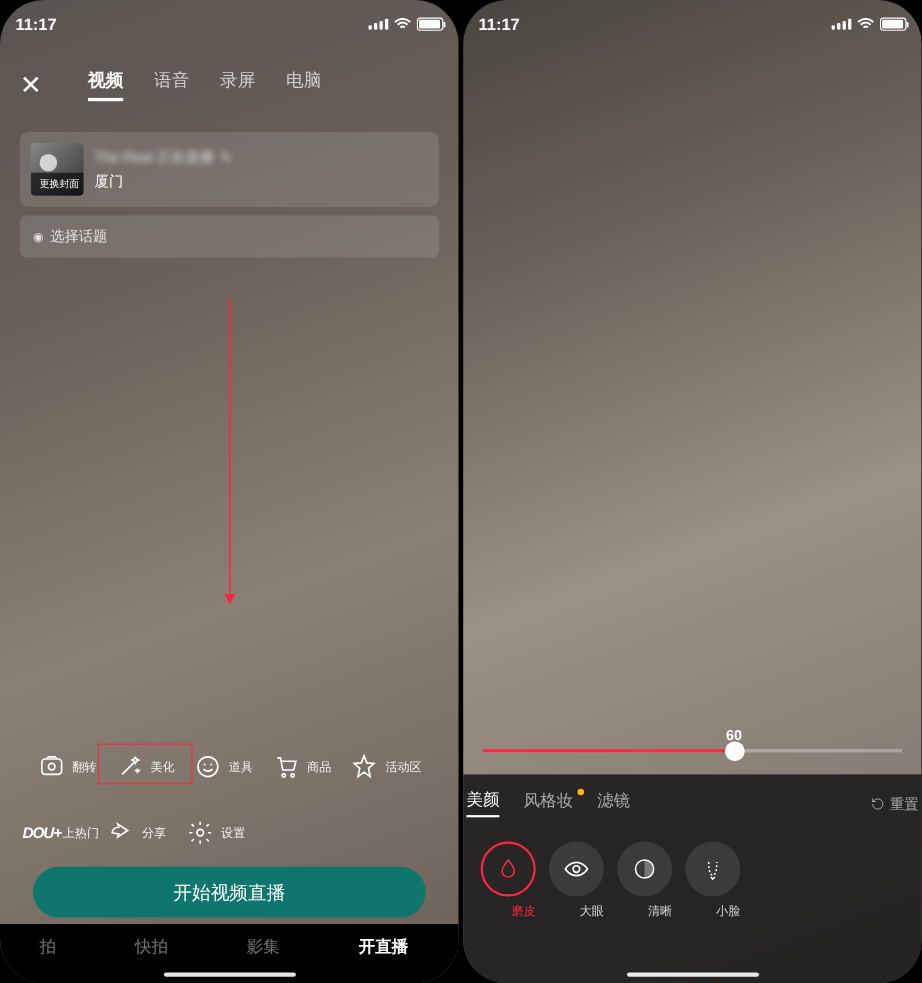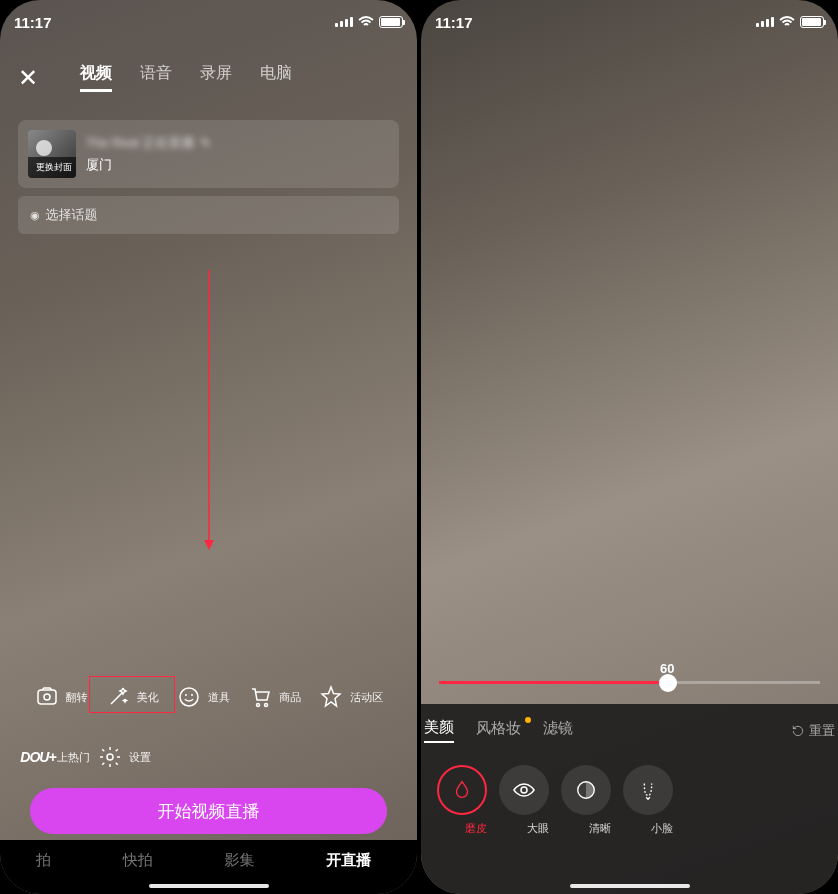--- a/index.html
+++ b/index.html
@@ -36,21 +36,21 @@
 .arrow-annotation{position:absolute;left:50%;top:270px;width:2px;height:280px;transform:translateX(-50%)}
 .arrow-annotation svg{overflow:visible}
 .tool-grid{position:absolute;bottom:184px;left:0;right:0;display:flex;justify-content:space-around;padding:0 25px}
 .tool-item{display:flex;flex-direction:row;align-items:center;gap:6px;color:#fff;cursor:pointer;position:relative}
 .tool-icon{width:26px;height:26px;display:flex;align-items:center;justify-content:center}
 .tool-label{font-size:11px;color:rgba(255,255,255,0.9)}
 .highlight-box{position:absolute;top:-8px;left:-16px;right:-16px;bottom:-3px;border:1.5px solid #ff2741}
 .tool-grid2{position:absolute;bottom:124px;left:0;right:0;display:flex;padding:0 25px;gap:0}
 .tool-grid2 .tool-item{width:72px}
 .dou-text{font-size:14px;font-weight:700;font-style:italic;letter-spacing:-1px}
-.start-btn{position:absolute;bottom:60px;left:30px;right:30px;height:46px;background:#d946ef;border-radius:23px;display:flex;align-items:center;justify-content:center;color:#fff;font-size:17px;font-weight:500;cursor:pointer}
+.start-btn{position:absolute;bottom:60px;left:30px;right:30px;height:46px;background:#0f766e;border-radius:23px;display:flex;align-items:center;justify-content:center;color:#fff;font-size:17px;font-weight:500;cursor:pointer}
 .bottom-tabs{position:absolute;bottom:0;left:0;right:0;height:54px;display:flex;align-items:center;justify-content:space-around;background:#000;padding:0 10px 14px}
 .btab{color:rgba(255,255,255,0.45);font-size:15px;cursor:pointer}
 .btab.active{color:#fff;font-weight:600}
 .home-ind{position:absolute;bottom:6px;left:50%;transform:translateX(-50%);width:120px;height:4px;background:rgba(255,255,255,0.9);border-radius:2px}
 
 
 .slider-wrap{position:absolute;bottom:210px;left:18px;right:18px}
 .slider-value{position:absolute;left:58%;top:-20px;color:#fff;font-size:13px;font-weight:600}
 .slider-track{height:3px;background:rgba(255,255,255,0.3);position:relative}
 .slider-fill{position:absolute;left:0;top:0;bottom:0;width:60%;background:#ff2741}
@@ -182,20 +182,28 @@
     <div class="tool-grid2">
       <div class="tool-item">
         <div class="tool-icon">
             <span class="dou-text">DOU+</span>
           </div>
         <span class="tool-label">上热门</span>
       </div>
       <div class="tool-item">
         <div class="tool-icon">
             <svg width="24" height="24" viewBox="0 0 24 24">
+              <path d="M4 12c0-3 3-5 6-5l-1-3 9 6-9 6 1-3c-3 0-6-1-6-1z"></path>
+            </svg>
+          </div>
+        <span class="tool-label">分享</span>
+      </div>
+      <div class="tool-item">
+        <div class="tool-icon">
+            <svg width="24" height="24" viewBox="0 0 24 24">
               <circle cx="12" cy="12" r="3"></circle>
               <path d="M12 2v3M12 19v3M4.2 4.2l2.1 2.1M17.7 17.7l2.1 2.1M2 12h3M19 12h3M4.2 19.8l2.1-2.1M17.7 6.3l2.1-2.1"></path>
             </svg>
           </div>
         <span class="tool-label">设置</span>
       </div>
     </div>
 
     <div class="start-btn">
       <span>开始视频直播</span>

